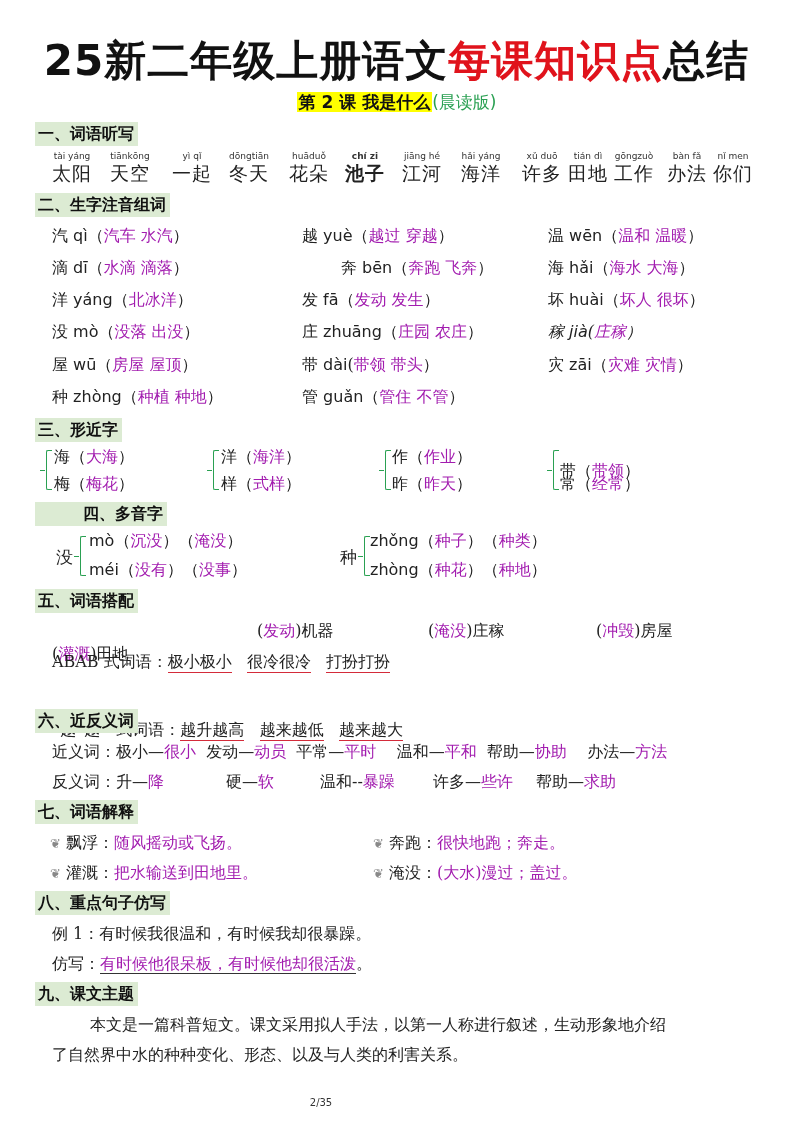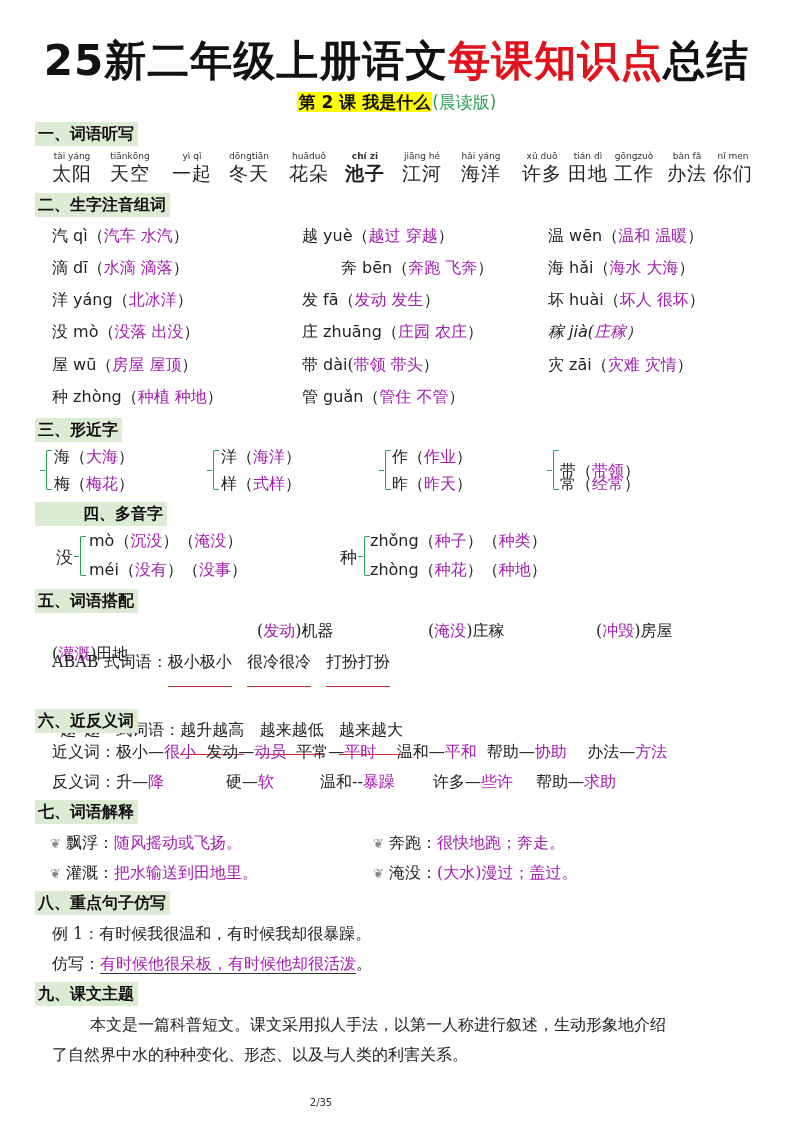--- a/index.html
+++ b/index.html
@@ -13,21 +13,21 @@
   .subtitle .green { color:#2aa052; font-weight:normal; }
   .sec { position:absolute; left:35px; height:24px; line-height:24px; background:#dcebd3; font-family:"DejaVu Sans","Liberation Sans",sans-serif; font-weight:bold; font-size:16px; color:#111; padding:0 4px 0 3px; }
   .red { color:#a21caf; }
   .txt { font-size:16px; line-height:24px; white-space:nowrap; }
   .sans { font-family:"DejaVu Sans","Liberation Sans",sans-serif; }
   .dict { position:absolute; top:150px; text-align:center; }
   .dict .py { font-family:"DejaVu Sans","Liberation Sans",sans-serif; font-size:9px; color:#333; line-height:12px; white-space:nowrap; }
   .dict .hz { font-family:"DejaVu Serif","Liberation Serif",serif; font-size:19px; color:#222; line-height:22px; letter-spacing:1px; }
   .brace { position:absolute; width:6px; border:1.5px solid #2aa052; border-right:none; border-radius:2px 0 0 2px; }
   .brace:after { content:""; position:absolute; left:-7px; top:50%; width:5px; border-top:1.5px solid #2aa052; }
-  .ul { border-bottom:1.5px solid #d42b3a; padding-bottom:15px; }
+  .ul { border-bottom:1.5px solid #d42b3a; padding-bottom:1px; }
   .ulb { border-bottom:1.5px solid #333; }
   .bullet { display:inline-block; width:16px; color:#888; font-size:13px; }
   .footer { left:0; width:642px; top:1097px; text-align:center; font-size:10px; color:#333; font-family:"DejaVu Sans","Liberation Sans",sans-serif; }
 </style>
 </head>
 <body>
 
 <div class="abs title"><span>25新二年级上册语文</span><span class="red">每课知识点</span><span>总结</span></div>
 <div class="abs subtitle"><span class="hl">第 2 课  我是什么</span><span class="green">(晨读版)</span></div>
 

